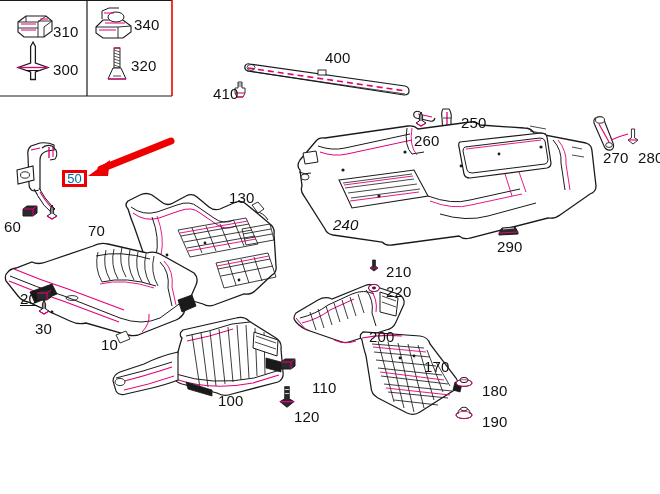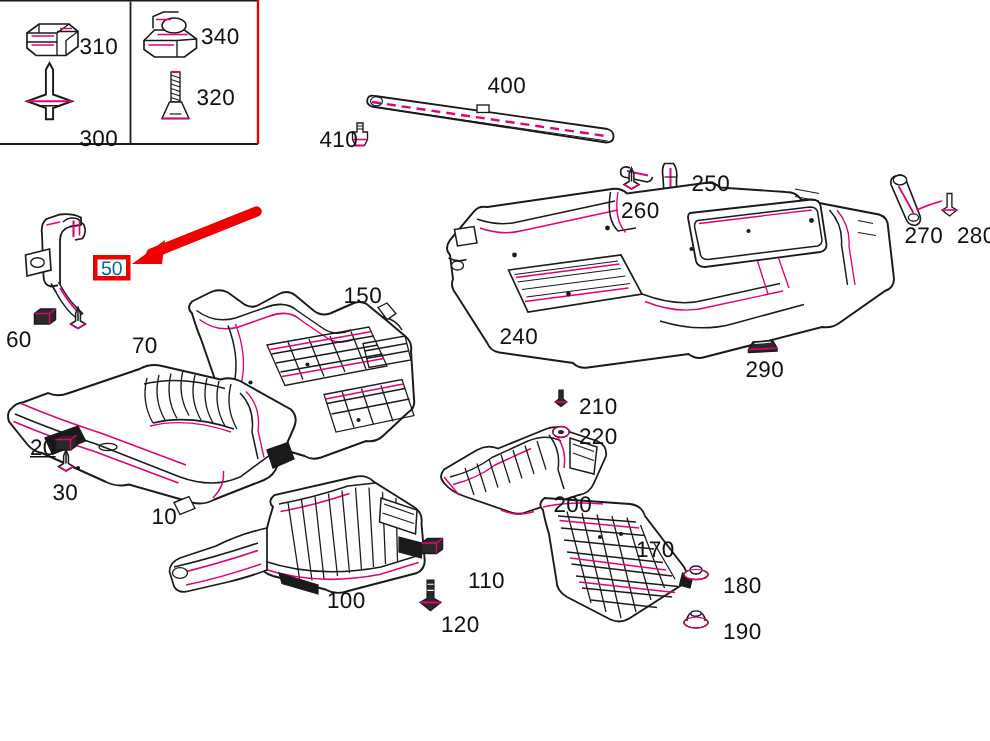--- a/index.html
+++ b/index.html
@@ -367,35 +367,35 @@
       <ellipse cx="0" cy="3" rx="8" ry="3.6" fill="none" stroke="#e3007a" stroke-width=".8"></ellipse>
     </g>
 
     <g>
       <path d="M171,141 L101,169" stroke="#ee0000" stroke-width="7" stroke-linecap="round" fill="none"></path>
       <path d="M88,176 L110,160 L108,176 Z" fill="#ee0000"></path>
     </g>
   </svg>
 
   <div class="lbl" style="left:53px;top:24px;">310</div>
-  <div class="lbl" style="left:53px;top:62px;margin-top:23px;">300</div>
+  <div class="lbl" style="left:53px;top:62px;">300</div>
   <div class="lbl" style="left:134px;top:17px;">340</div>
   <div class="lbl" style="left:131px;top:58px;">320</div>
 
   <div class="lbl" style="left:325px;top:50px;">400</div>
   <div class="lbl" style="left:213px;top:86px;">410</div>
 
   <div class="lbl" style="left:461px;top:115px;">250</div>
   <div class="lbl" style="left:414px;top:133px;">260</div>
   <div class="lbl" style="left:603px;top:150px;">270</div>
   <div class="lbl" style="left:638px;top:150px;">280</div>
 
-  <div class="lbl" style="left:333px;top:217px;">240</div>
+  <div class="lbl" style="left:333px;top:217px;font-style:italic;">240</div>
   <div class="lbl" style="left:497px;top:239px;">290</div>
-  <div class="lbl" style="left:229px;top:190px;">150</div>
+  <div class="lbl" style="left:229px;top:190px;">130</div>
 
   <div class="lbl" style="left:4px;top:219px;">60</div>
   <div class="lbl" style="left:60px;top:223px;margin-left:28px;">70</div>
   <div class="lbl" style="left:20px;top:291px;text-decoration:underline;">20</div>
   <div class="lbl" style="left:35px;top:321px;">30</div>
   <div class="lbl" style="left:101px;top:337px;">10</div>
 
   <div class="lbl" style="left:386px;top:264px;">210</div>
   <div class="lbl" style="left:386px;top:284px;">220</div>
   <div class="lbl" style="left:369px;top:329px;">200</div>

